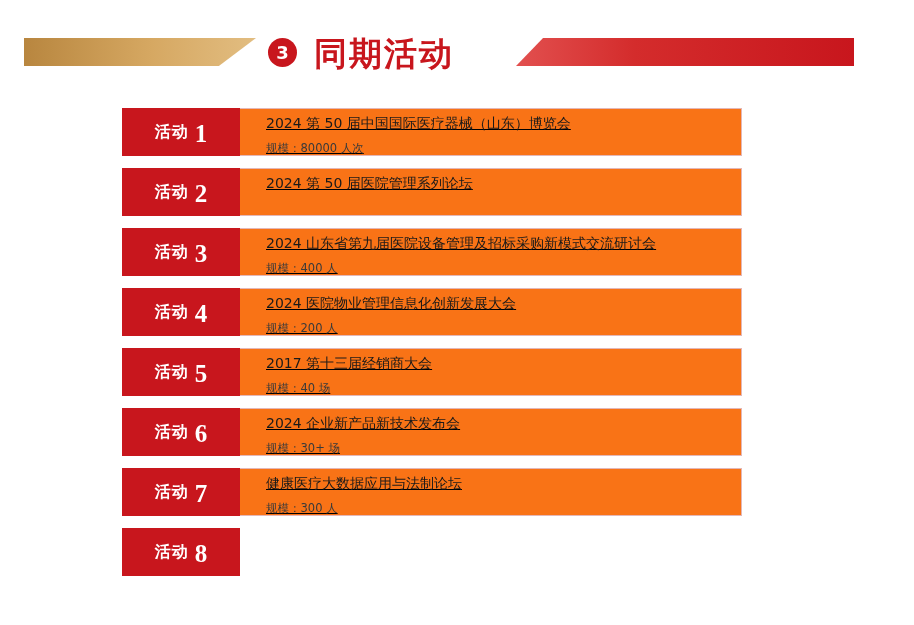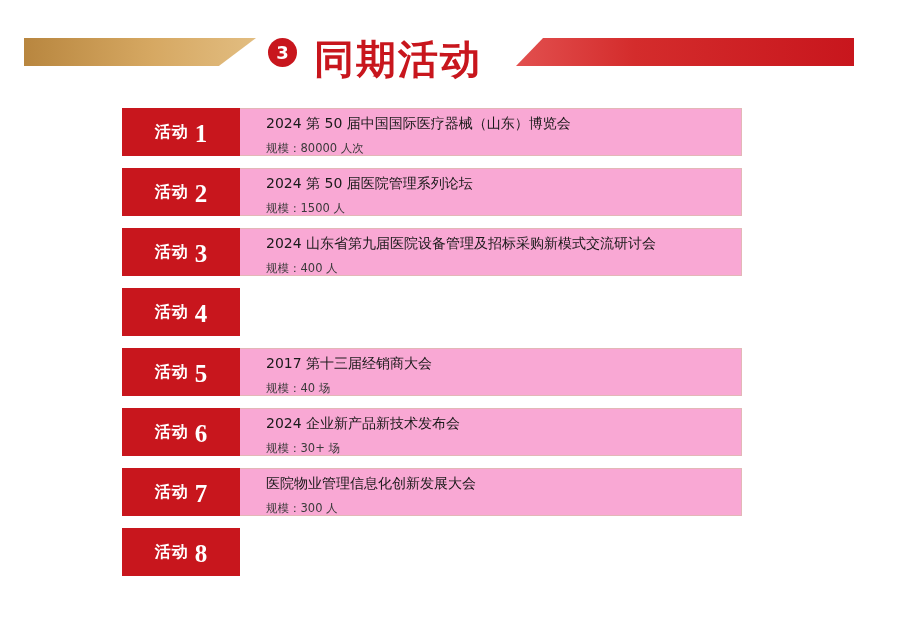--- a/index.html
+++ b/index.html
@@ -44,21 +44,21 @@
     font-size: 18px;
     font-weight: bold;
     line-height: 29px;
     text-align: center;
     font-family: "DejaVu Sans", sans-serif;
   }
   .header-title {
     position: absolute;
     left: 314px;
     top: 6px;
-    font-size: 40px;
+    font-size: 33px;
     font-weight: bold;
     letter-spacing: 2px;
     color: #c8161d;
     font-family: "DejaVu Sans", "Liberation Sans", sans-serif;
   }
   .header-right-bar {
     position: absolute;
     left: 516px;
     top: 12px;
     width: 338px;
@@ -106,21 +106,22 @@
     line-height: 1;
     position: relative;
     top: 1px;
   }
   .row-body {
     flex: 1;
     border: 1px solid #e3b7b7;
     border-left: none;
     box-sizing: border-box;
     padding: 5px 0 0 26px;
-    background: #f9a8d4;
+    background: #f97316;
+    text-decoration: underline;
   }
   .row-title {
     font-size: 14px;
     color: #1a1a1a;
     font-family: "DejaVu Sans", "Liberation Sans", sans-serif;
     line-height: 1.3;
     white-space: nowrap;
   }
   .row-sub {
     margin-top: 9px;
@@ -154,40 +155,43 @@
     </div>
   </div>
 
   <div class="row">
     <div class="row-tag">
       <span class="tag-label">活动</span>
       <span class="tag-num">2</span>
     </div>
     <div class="row-body">
       <div class="row-title">2024 第 50 届医院管理系列论坛</div>
-      <div class="row-sub">规模：1500 人</div>
     </div>
   </div>
 
   <div class="row">
     <div class="row-tag">
       <span class="tag-label">活动</span>
       <span class="tag-num">3</span>
     </div>
     <div class="row-body">
       <div class="row-title">2024 山东省第九届医院设备管理及招标采购新模式交流研讨会</div>
       <div class="row-sub">规模：400 人</div>
     </div>
   </div>
 
   <div class="row">
     <div class="row-tag">
       <span class="tag-label">活动</span>
       <span class="tag-num">4</span>
     </div>
+    <div class="row-body">
+      <div class="row-title">2024 医院物业管理信息化创新发展大会</div>
+      <div class="row-sub">规模：200 人</div>
+    </div>
   </div>
 
   <div class="row">
     <div class="row-tag">
       <span class="tag-label">活动</span>
       <span class="tag-num">5</span>
     </div>
     <div class="row-body">
       <div class="row-title">2017 第十三届经销商大会</div>
       <div class="row-sub">规模：40 场</div>
@@ -204,21 +208,21 @@
       <div class="row-sub">规模：30+ 场</div>
     </div>
   </div>
 
   <div class="row">
     <div class="row-tag">
       <span class="tag-label">活动</span>
       <span class="tag-num">7</span>
     </div>
     <div class="row-body">
-      <div class="row-title">医院物业管理信息化创新发展大会</div>
+      <div class="row-title">健康医疗大数据应用与法制论坛</div>
       <div class="row-sub">规模：300 人</div>
     </div>
   </div>
 
   <div class="row">
     <div class="row-tag">
       <span class="tag-label">活动</span>
       <span class="tag-num">8</span>
     </div>
   </div>

